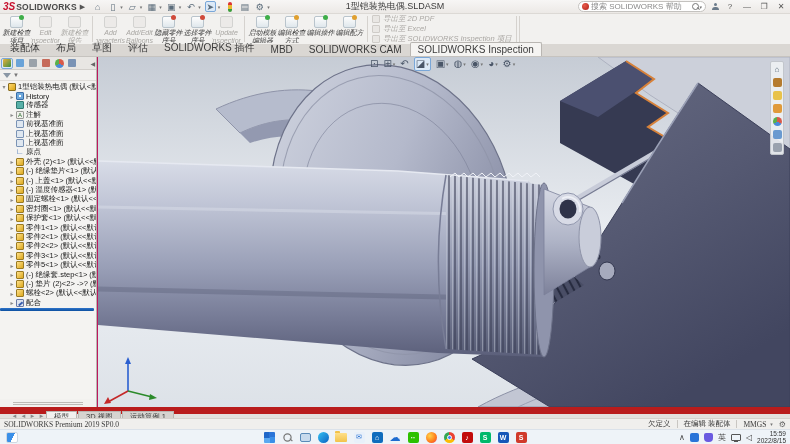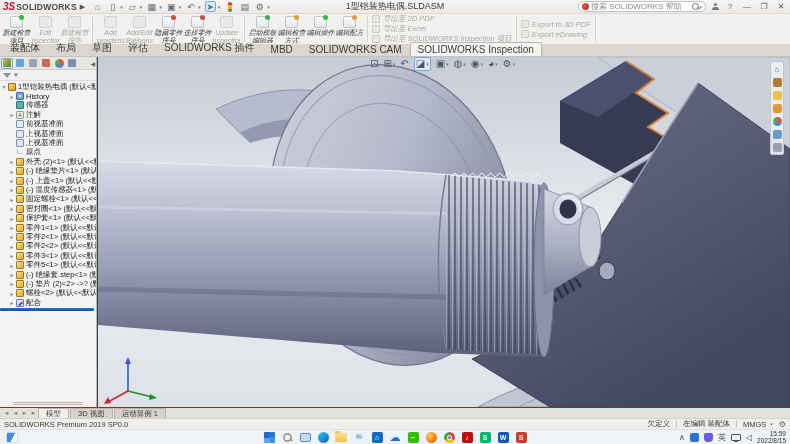--- a/index.html
+++ b/index.html
@@ -1,17 +1,17 @@
 <!DOCTYPE html>
 <html><head>
 <meta charset="utf-8">
 <style>
   * { margin:0; padding:0; box-sizing:border-box; }
   html,body { width:790px; height:444px; overflow:hidden; font-family:"Liberation Sans","DejaVu Sans",sans-serif; }
-  #app { position:relative; width:790px; height:444px; background:#404040; font-size:9px; color:#333; }
+  #app { position:relative; width:790px; height:444px; background:#be185d; font-size:9px; color:#333; }
 
   
   .titlebar { position:absolute; left:0; top:0; width:790px; height:14px; background:linear-gradient(#f7f6f5,#ece9e6); display:flex; align-items:center; border-bottom:1px solid #dcd9d5; }
   .logo { display:flex; align-items:center; margin-left:3px; }
   .logo .dps { color:#c8102e; font-style:italic; font-weight:bold; font-size:10px; }
   .logo .wm { font-weight:bold; font-size:8.5px; color:#4a4a4a; letter-spacing:.2px; margin-left:1px;}
   .flyout { color:#555; font-size:7px; margin:0 3px; }
   .qbar { display:flex; align-items:center; gap:4px; margin-left:4px; }
   .qic { width:11px; height:11px; display:inline-flex; align-items:center; justify-content:center; font-size:9px; color:#5a6b7a; }
   .qic.sel { border:1px solid #7aa7d8; background:#dce9f7; border-radius:2px; }
@@ -96,27 +96,27 @@
   .zoombadge { position:absolute; left:606px; top:310px; width:56px; height:28px; background:rgba(32,36,40,.92); border-radius:15px; display:flex; align-items:center; padding:2px; }
   .zcirc { width:23px; height:23px; border-radius:50%; border:2px solid #2bc4a4; border-right-color:#4a5258; display:flex; align-items:center; justify-content:center; color:#e8ecee; font-size:8px; }
   .zcirc small { font-size:5px; }
   .zctrl { display:flex; flex-direction:column; gap:3px; margin-left:4px; }
   .zrow { display:flex; align-items:center; gap:2px; }
   .zdot { width:3px; height:3px; border-radius:50%; background:#2bc4a4; }
   .zpill { width:13px; height:5px; border-radius:3px; background:#d7dbdd; }
   .triad { position:absolute; left:2px; top:296px; }
 
   
-  .btabs { position:absolute; left:0; top:407px; width:790px; height:11px; background:#e3e1de; border-top:1px solid #b91c1c; display:flex; align-items:center; padding-left:2px; }
+  .btabs { position:absolute; left:0; top:407px; width:790px; height:11px; background:#e3e1de; border-top:7px solid #b91c1c; display:flex; align-items:center; padding-left:10px; }
   .bnav { font-size:6px; color:#888; width:9px; text-align:center; }
   .btab { font-size:7.5px; padding:0 7px; height:10px; line-height:10px; border:1px solid #b9b6b2; border-bottom:none; background:#d6d3cf; margin-right:1px; color:#3a3a3a; white-space:nowrap;}
   .btab.active { background:#f2f1ef; }
 
   
-  .statusbar { position:absolute; left:0; top:418px; width:790px; height:11px; background:#f0efed; border-top:1px solid #d5d2ce; display:flex; align-items:center; font-size:7.5px; color:#3a3a3a; padding:0 4px; }
+  .statusbar { position:absolute; left:0; top:418px; width:790px; height:11px; background:#f0efed; border-top:1px solid #d5d2ce; display:flex; align-items:center; font-size:7.5px; color:#3a3a3a; padding:0 4px;font-family:Liberation Serif, serif; }
   .st-right { margin-left:auto; display:flex; align-items:center; gap:6px; }
   .vsep { width:1px; height:8px; background:#c9c6c2; }
   .gear { font-size:8px; color:#666; }
 
   
   .taskbar { position:absolute; left:0; top:429px; width:790px; height:15px; background:#eef3f8; border-top:1px solid #dbe2ea; display:flex; align-items:center; }
   .widgeticon { width:12px; height:11px; margin-left:6px; border-radius:2px; background:linear-gradient(115deg,#3a8fe8 55%,#ffffff 55%); border:1px solid #cfd8e2;}
   .tbcenter { position:absolute; left:50%; transform:translateX(-50%); display:flex; align-items:center; gap:6px; }
   .tba { width:12px; height:12px; display:flex; align-items:center; justify-content:center; position:relative; }
   .appsq { width:11px; height:11px; border-radius:2px; display:flex; align-items:center; justify-content:center; color:#fff; font-size:7px; font-weight:bold; }
@@ -246,30 +246,20 @@
       <div class="xrow">
           <span class="xic"></span>
           <span class="xlbl">导出至 Excel</span>
         </div>
       <div class="xrow">
           <span class="xic"></span>
           <span class="xlbl">导出至 SOLIDWORKS Inspection 项目</span>
         </div>
     </div>
     <div class="rsep"></div>
-    <div class="xcol">
-      <div class="xrow">
-          <span class="xic"></span>
-          <span class="xlbl">Export to 3D PDF</span>
-        </div>
-      <div class="xrow">
-          <span class="xic"></span>
-          <span class="xlbl">Export eDrawing</span>
-        </div>
-    </div>
     <div class="rsep"></div>
   </div>
 
   <div class="tabrow">
     <span class="ctab">装配体</span>
     <span class="ctab">布局</span>
     <span class="ctab">草图</span>
     <span class="ctab">评估</span>
     <span class="ctab">SOLIDWORKS 插件</span>
     <span class="ctab">MBD</span>

